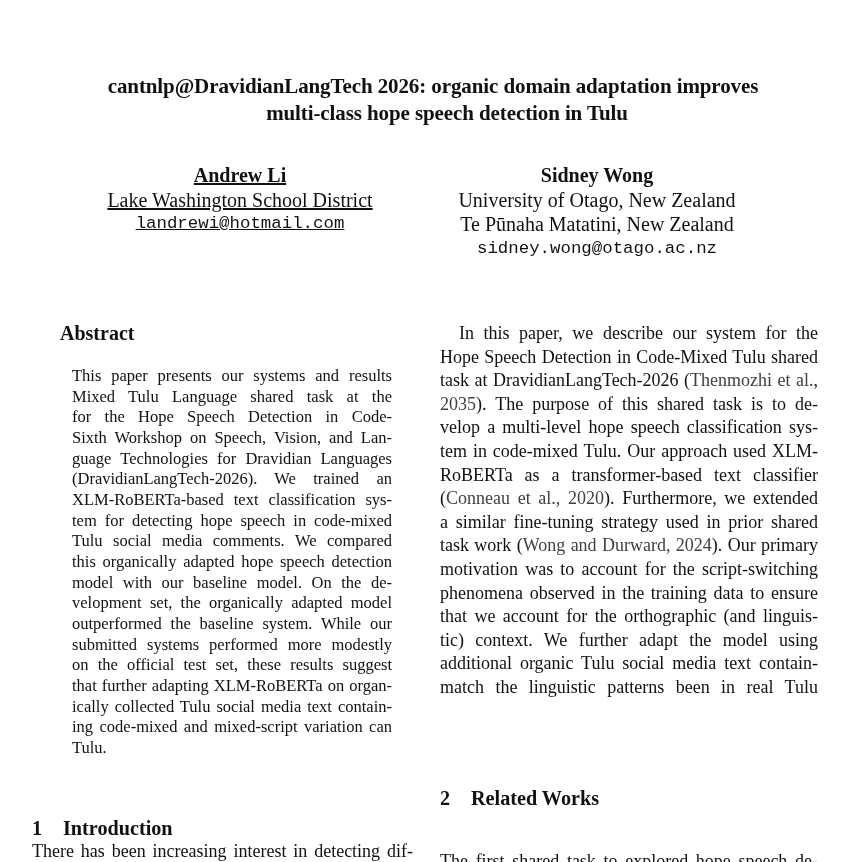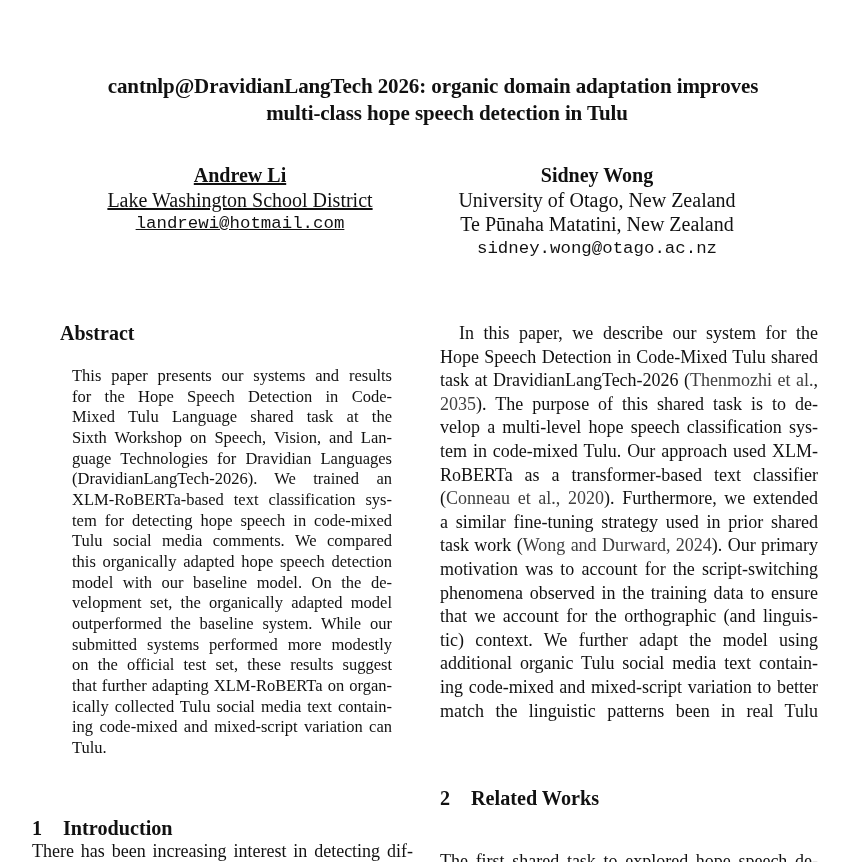--- a/index.html
+++ b/index.html
@@ -100,22 +100,22 @@
 <div class="author a2">
   <div class="name">Sidney Wong</div>
   <div>University of Otago, New Zealand</div>
   <div>Te Pūnaha Matatini, New Zealand</div>
   <div class="email">sidney.wong@otago.ac.nz</div>
 </div>
 
 <h2 class="abstract-title">Abstract</h2>
 <div class="abstract-body" id="abstract-body">
     <span class="line">This paper presents our systems and results</span>
+    <span class="line">Mixed Tulu Language shared task at the</span>
     <span class="line">for the Hope Speech Detection in Code-</span>
-    <span class="line">Mixed Tulu Language shared task at the</span>
     <span class="line">Sixth Workshop on Speech, Vision, and Lan-</span>
     <span class="line">guage Technologies for Dravidian Languages</span>
     <span class="line">(DravidianLangTech-2026).  We trained an</span>
     <span class="line">XLM-RoBERTa-based text classification sys-</span>
     <span class="line">tem for detecting hope speech in code-mixed</span>
     <span class="line">Tulu social media comments.  We compared</span>
     <span class="line">this organically adapted hope speech detection</span>
     <span class="line">model with our baseline model.  On the de-</span>
     <span class="line">velopment set, the organically adapted model</span>
     <span class="line">outperformed the baseline system.  While our</span>
@@ -143,21 +143,20 @@
     <span class="line"><span>tem in code-mixed Tulu. Our approach used XLM-</span></span>
     <span class="line"><span>RoBERTa as a transformer-based text classifier</span></span>
     <span class="line"><span>(</span><span class="cite">Conneau et al., 2020</span><span>). Furthermore, we extended</span></span>
     <span class="line"><span>a similar fine-tuning strategy used in prior shared</span></span>
     <span class="line"><span>task work (</span><span class="cite">Wong and Durward, 2024</span><span>). Our primary</span></span>
     <span class="line"><span>motivation was to account for the script-switching</span></span>
     <span class="line"><span>phenomena observed in the training data to ensure</span></span>
     <span class="line"><span>that we account for the orthographic (and linguis-</span></span>
     <span class="line"><span>tic) context.  We further adapt the model using</span></span>
     <span class="line"><span>additional organic Tulu social media text contain-</span></span>
-    <span class="line"><span>ing code-mixed and mixed-script variation to better</span></span>
     <span class="line"><span>match the linguistic patterns been in real Tulu</span></span>
   </div>
 
 <h2 class="section-heading sec2">
   <span class="num">2</span><span>Related Works</span>
 </h2>
 <div class="col-text related-right" id="related-right">
     <span class="line">The first shared task to explored hope speech de-</span>
     <span class="line">tection in YouTube comments across three lan-</span>
   </div>

